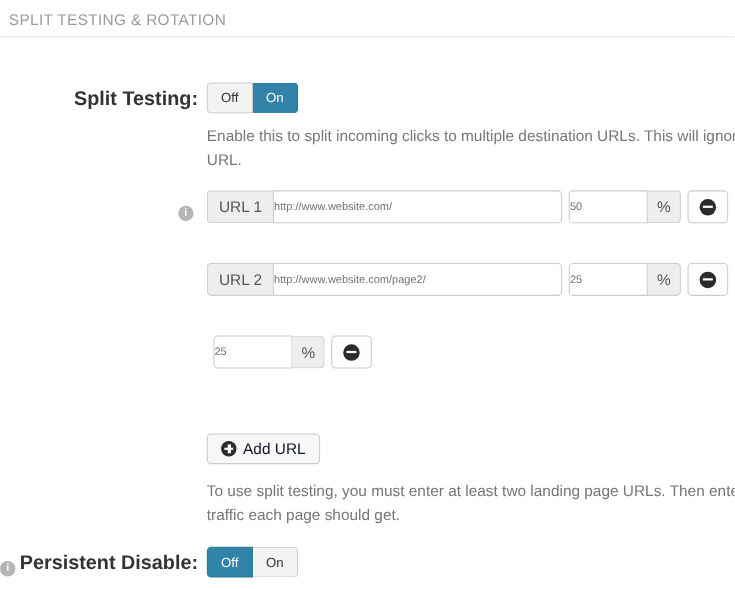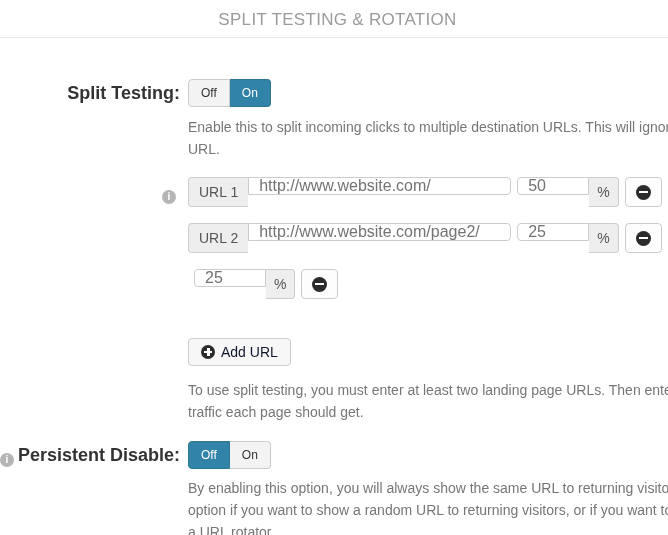--- a/index.html
+++ b/index.html
@@ -1,21 +1,21 @@
 <!DOCTYPE html>
 <html><head>
 <meta charset="utf-8">
 <style>
   html,body{margin:0;padding:0;}
   body{
     width:668px;height:535px;overflow:hidden;background:#fff;
     font-family:"Liberation Sans",sans-serif;color:#333;
   }
   .section-title{
-    margin:10px 1px 0 8px;font-size:17px;color:#9b9b9b;letter-spacing:.3px;text-align:center;
+    margin:10px 1px 0 8px;font-size:14px;color:#9b9b9b;letter-spacing:.3px;
   }
   .divider{border:none;border-top:1px solid #e7e7e7;margin:7px 0 0 0;}
 
   .form-group{display:flex;align-items:flex-start;}
   .fg-split{margin-top:41px;}
   .fg-urls{margin-top:17px;}
   .fg-cookies{margin-top:18px;}
 
   .label-col{
     width:180px;flex:0 0 180px;text-align:right;font-size:18px;font-weight:bold;
@@ -45,31 +45,31 @@
   .t-btn.active{background:#3183a8;border-color:#2d7795;color:#fff;}
 
   .help{margin-top:9px;}
   .help-urls{margin-top:13px;}
   .help-cookies{margin-top:8px;}
   .help .line{
     font-size:14px;line-height:22px;color:#767676;white-space:nowrap;
   }
 
   
-  .input-row{display:flex;align-items:center;margin-bottom:16px;}
+  .input-row{display:flex;align-items:center;margin-bottom:36px;}
   .group{display:flex;}
   .addon{
     box-sizing:border-box;height:30px;background:#eee;border:1px solid #ccc;
     color:#555;font-size:14px;line-height:18px;padding:5px 10px;white-space:nowrap;
   }
   .addon.left{border-radius:4px 0 0 4px;border-right:none;}
   .addon.right{border-radius:0 4px 4px 0;border-left:none;padding:5px 8px;}
   input.txt{
-    box-sizing:border-box;height:18px;border:1px solid #ccc;margin:0;
-    padding:5px 10px;font-size:16px;color:#737373;outline:none;
+    box-sizing:border-box;height:30px;border:1px solid #ccc;margin:0;
+    padding:5px 0;font-size:10px;color:#737373;outline:none;
     font-family:"Liberation Sans",sans-serif;background:#fff;
   }
   .url-input{width:263px;border-radius:0 4px 4px 0;}
   .pct-group{margin-left:6px;}
   .pct-input{width:72px;border-radius:4px 0 0 4px;}
   .remove-btn{
     margin-left:6px;box-sizing:border-box;width:37px;height:30px;cursor:pointer;
     border:1px solid #ccc;border-radius:4px;background:#fdfdfd;
     display:flex;align-items:center;justify-content:center;padding:0;
   }

